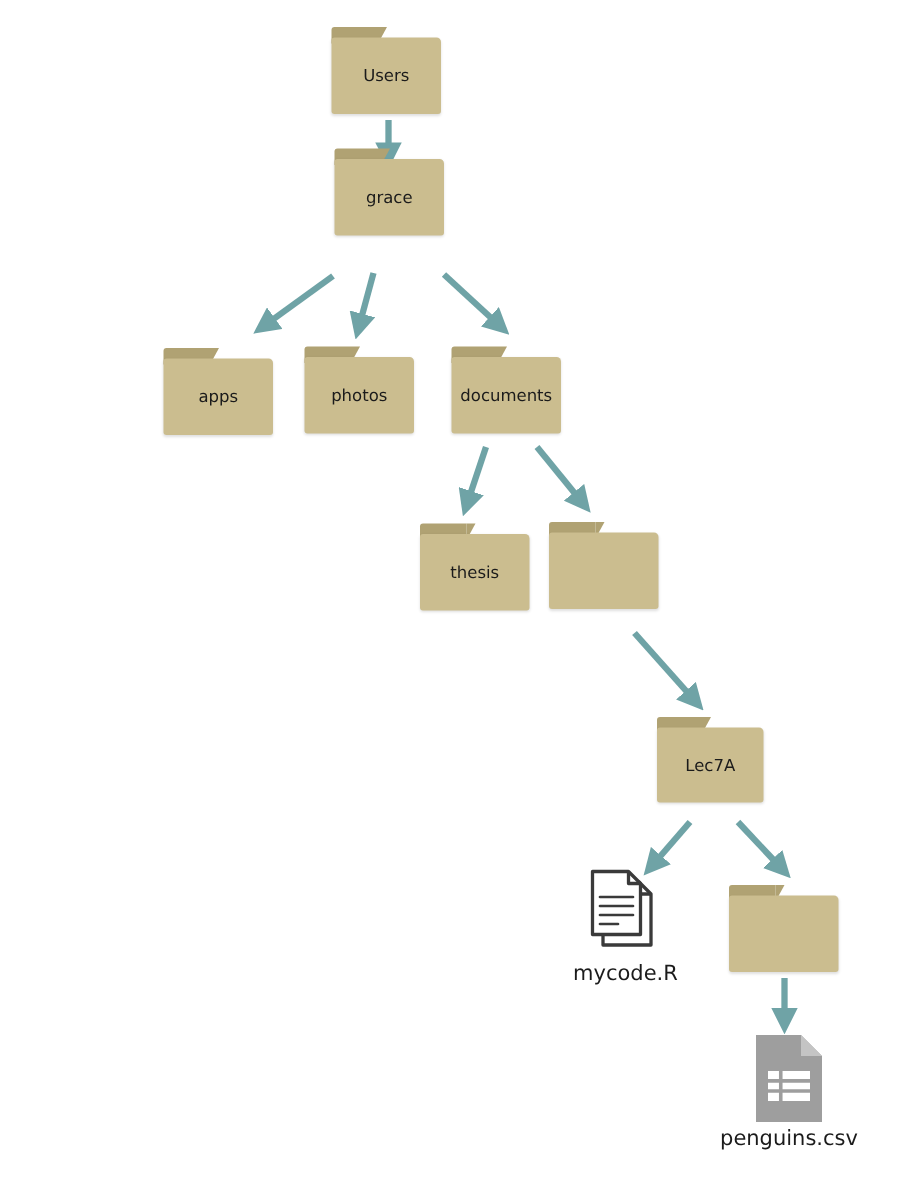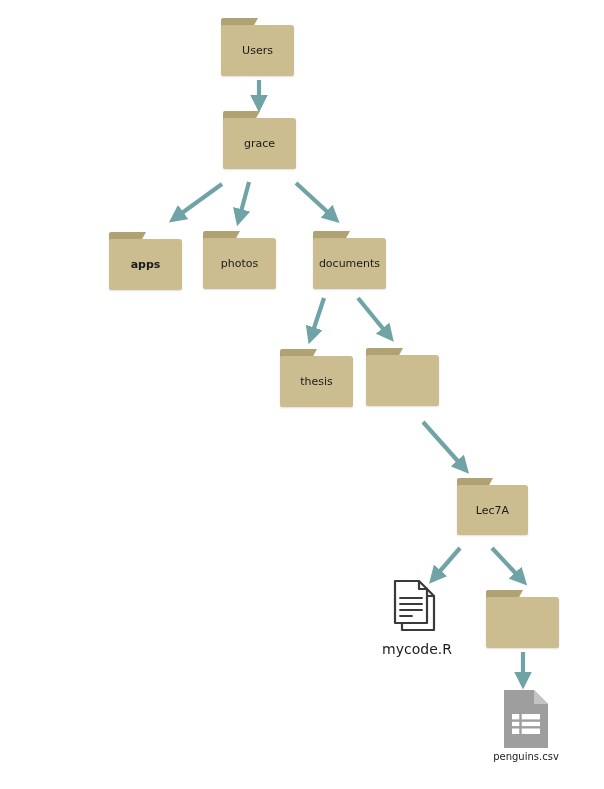--- a/index.html
+++ b/index.html
@@ -45,21 +45,21 @@
   .docfile{position:relative;width:52px;height:62px;}
   .docfile .flabel-out{
     position:absolute;left:50%;transform:translateX(-50%);
     top:63px;font-size:14px;color:#1b1b1b;white-space:nowrap;
   }
 
   
   .csvfile{position:relative;width:52px;height:62px;}
   .csvfile .flabel-out{
     position:absolute;left:50%;transform:translateX(-50%);
-    top:63px;font-size:10px;color:#1b1b1b;white-space:nowrap;
+    top:63px;font-size:14px;color:#1b1b1b;white-space:nowrap;
   }
 </style>
 </head>
 <body>
 
 <div id="canvas">
 
   <svg id="edges" viewBox="0 0 604 789" xmlns="http://www.w3.org/2000/svg">
     <defs>
       <marker id="arrowhead" markerWidth="4.2" markerHeight="4.2" refX="2.4" refY="2.1" orient="auto" markerUnits="strokeWidth">
@@ -81,63 +81,63 @@
   </svg>
 
   <div id="node-layer">
       <div class="node" style="left: 221px; top: 18px;">
         <div class="folder" style="width: 73px; height: 58px;">
           <div class="tab" style="width: 31px;"></div>
           <div class="body"></div>
           <div class="flabel">Users</div>
         </div>
       </div>
-      <div class="node" style="left: 223px; top: 111px;">
+      <div class="node" style="left: 223px; top: 99px;">
         <div class="folder" style="width: 73px; height: 58px;">
           <div class="tab" style="width: 31px;"></div>
           <div class="body"></div>
           <div class="flabel">grace</div>
         </div>
       </div>
-      <div class="node" style="left: 109px; top: 232px; font-weight: bold;">
+      <div class="node" style="left: 109px; top: 232px;">
         <div class="folder" style="width: 73px; height: 58px;">
           <div class="tab" style="width: 31px;"></div>
           <div class="body"></div>
           <div class="flabel">apps</div>
         </div>
       </div>
       <div class="node" style="left: 203px; top: 231px;">
         <div class="folder" style="width: 73px; height: 58px;">
           <div class="tab" style="width: 31px;"></div>
           <div class="body"></div>
           <div class="flabel">photos</div>
         </div>
       </div>
       <div class="node" style="left: 301px; top: 231px;">
-        <div class="folder" style="width: 73px; height: 58px; margin-left: 12px;">
+        <div class="folder" style="width: 73px; height: 58px;">
           <div class="tab" style="width: 31px;"></div>
           <div class="body"></div>
           <div class="flabel">documents</div>
         </div>
       </div>
       <div class="node" style="left: 261px; top: 349px; margin-left: 19px;">
         <div class="folder" style="width: 73px; height: 58px;">
           <div class="tab" style="width: 31px;"></div>
           <div class="body"></div>
           <div class="flabel">thesis</div>
         </div>
       </div>
       <div class="node" style="left: 366px; top: 348px;">
         <div class="folder" style="width: 73px; height: 58px;">
           <div class="tab" style="width: 31px;"></div>
           <div class="body"></div>
         </div>
       </div>
       <div class="node" style="left: 438px; top: 478px;">
-        <div class="folder" style="width: 71px; height: 57px; margin-left: 19px;">
+        <div class="folder" style="width: 71px; height: 57px;">
           <div class="tab" style="width: 30px;"></div>
           <div class="body"></div>
           <div class="flabel">Lec7A</div>
         </div>
       </div>
       <div class="node" style="left: 391px; top: 578px;">
         <div class="docfile"><svg width="52" height="62" viewBox="0 0 52 62">
             <path d="M11 10 h24 l8 8 v34 h-32 z" fill="#ffffff" stroke="#3a3a3a" stroke-width="2.2" stroke-linejoin="round"></path>
             <path d="M35 10 v8 h8" fill="none" stroke="#3a3a3a" stroke-width="2.2" stroke-linejoin="round"></path>
             <path d="M4 3 h24 l8 8 v34 h-32 z" fill="#ffffff" stroke="#3a3a3a" stroke-width="2.2" stroke-linejoin="round"></path>

